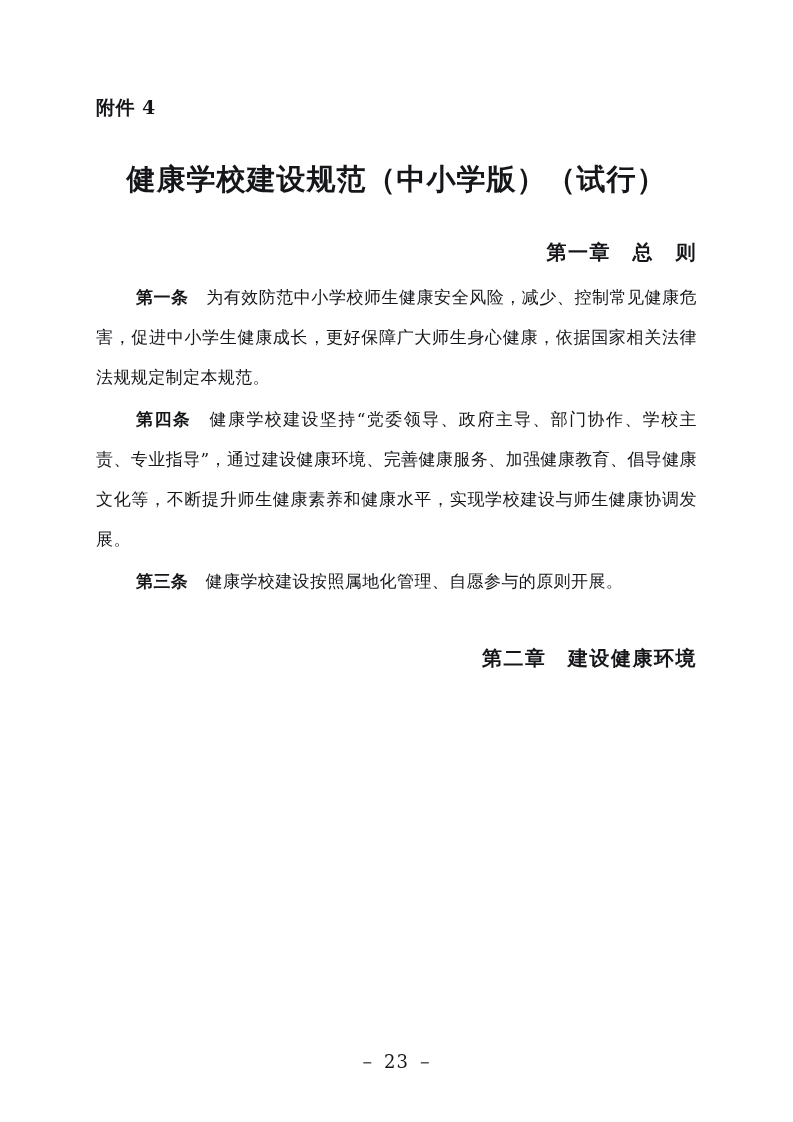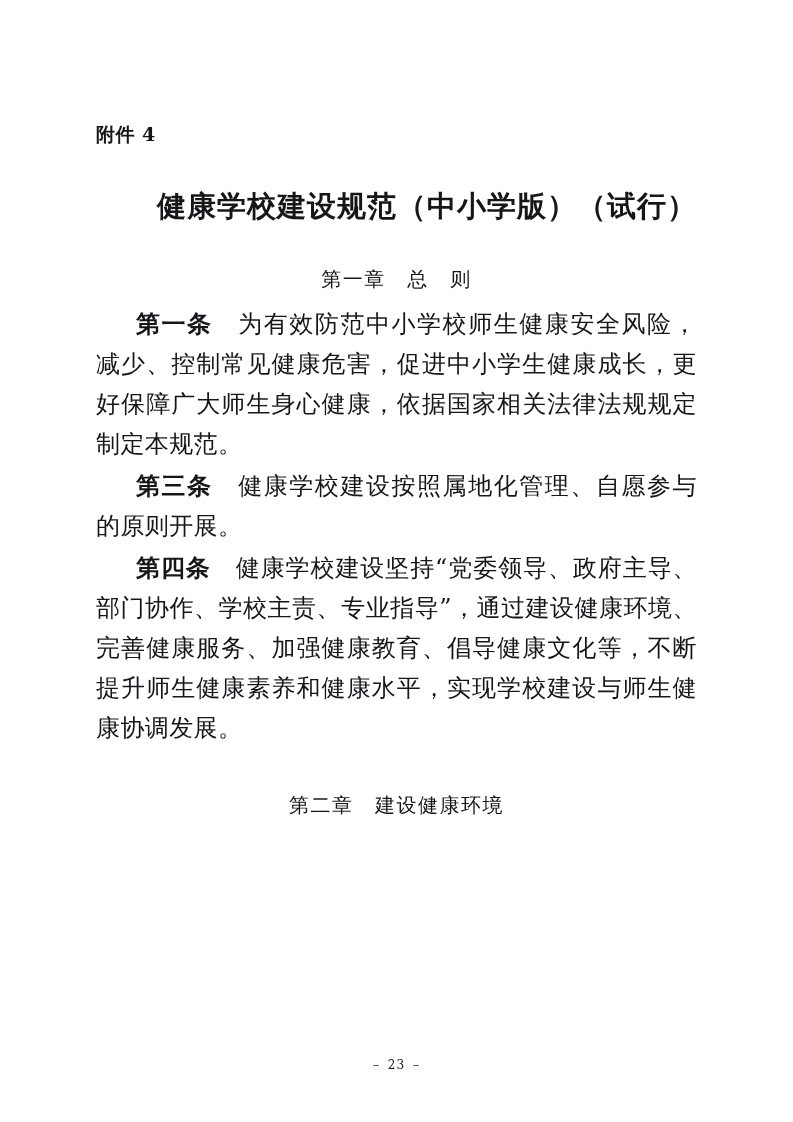--- a/index.html
+++ b/index.html
@@ -15,93 +15,93 @@
     position: relative;
     overflow: hidden;
   }
   .page {
     position: absolute;
     left: 0;
     top: 0;
     width: 793px;
     height: 1122px;
     box-sizing: border-box;
-    padding: 120px 96px 60px 96px;
+    padding: 93px 96px 60px 96px;
   }
   .attachment-label {
     font-size: 19px;
     line-height: 28px;
     letter-spacing: 0.5px;
     margin: 0 0 36px 0;
     font-weight: 600;
   }
   .doc-title {
     font-size: 29px;
     line-height: 44px;
     font-weight: 700;
-    text-align: right;
+    text-align: center;
     letter-spacing: 1px;
     margin: 0 0 34px 0;
   }
   .chapter-heading {
     font-size: 20px;
     line-height: 34px;
-    font-weight: 400;
-    text-align: center;
+    font-weight: 700;
+    text-align: right;
     letter-spacing: 1.5px;
     margin: 10px 0 8px 0;
   }
   .chapter-heading.second {
     margin-top: 40px;
     margin-bottom: 10px;
   }
   .para {
-    font-size: 24px;
+    font-size: 17px;
     line-height: 40px;
     letter-spacing: 0.4px;
     text-align: justify;
     text-justify: inter-ideograph;
     margin: 0 0 2px 0;
     text-indent: 40px;
   }
   .para .art-no {
     font-weight: 700;
   }
   .page-number {
     position: absolute;
     left: 0;
     right: 0;
     bottom: 48px;
     text-align: center;
-    font-size: 12px;
+    font-size: 18px;
     letter-spacing: 1px;
   }
 </style>
 </head>
 <body>
 
 <div class="page">
 
   <div class="attachment-label">附件 4</div>
 
   <h1 class="doc-title">健康学校建设规范（中小学版）（试行）</h1>
 
   <h2 class="chapter-heading">第一章　总　则</h2>
 
   <p class="para">
     <span class="art-no">第一条</span><span>　为有效防范中小学校师生健康安全风险，减少、控制常见健康危害，促进中小学生健康成长，更好保障广大师生身心健康，依据国家相关法律法规规定制定本规范。</span>
   </p>
 
 
   <p class="para">
-    <span class="art-no">第三条</span><span>　健康学校建设按照属地化管理、自愿参与的原则开展。</span>
+    <span class="art-no">第四条</span><span>　健康学校建设坚持“党委领导、政府主导、部门协作、学校主责、专业指导”，通过建设健康环境、完善健康服务、加强健康教育、倡导健康文化等，不断提升师生健康素养和健康水平，实现学校建设与师生健康协调发展。</span>
   </p>
 
   <p class="para">
-    <span class="art-no">第四条</span><span>　健康学校建设坚持“党委领导、政府主导、部门协作、学校主责、专业指导”，通过建设健康环境、完善健康服务、加强健康教育、倡导健康文化等，不断提升师生健康素养和健康水平，实现学校建设与师生健康协调发展。</span>
+    <span class="art-no">第三条</span><span>　健康学校建设按照属地化管理、自愿参与的原则开展。</span>
   </p>
 
 
   <h2 class="chapter-heading second">第二章　建设健康环境</h2>
 
 
   <div class="page-number">－ 23 －</div>
 </div>
 
 </body></html>

